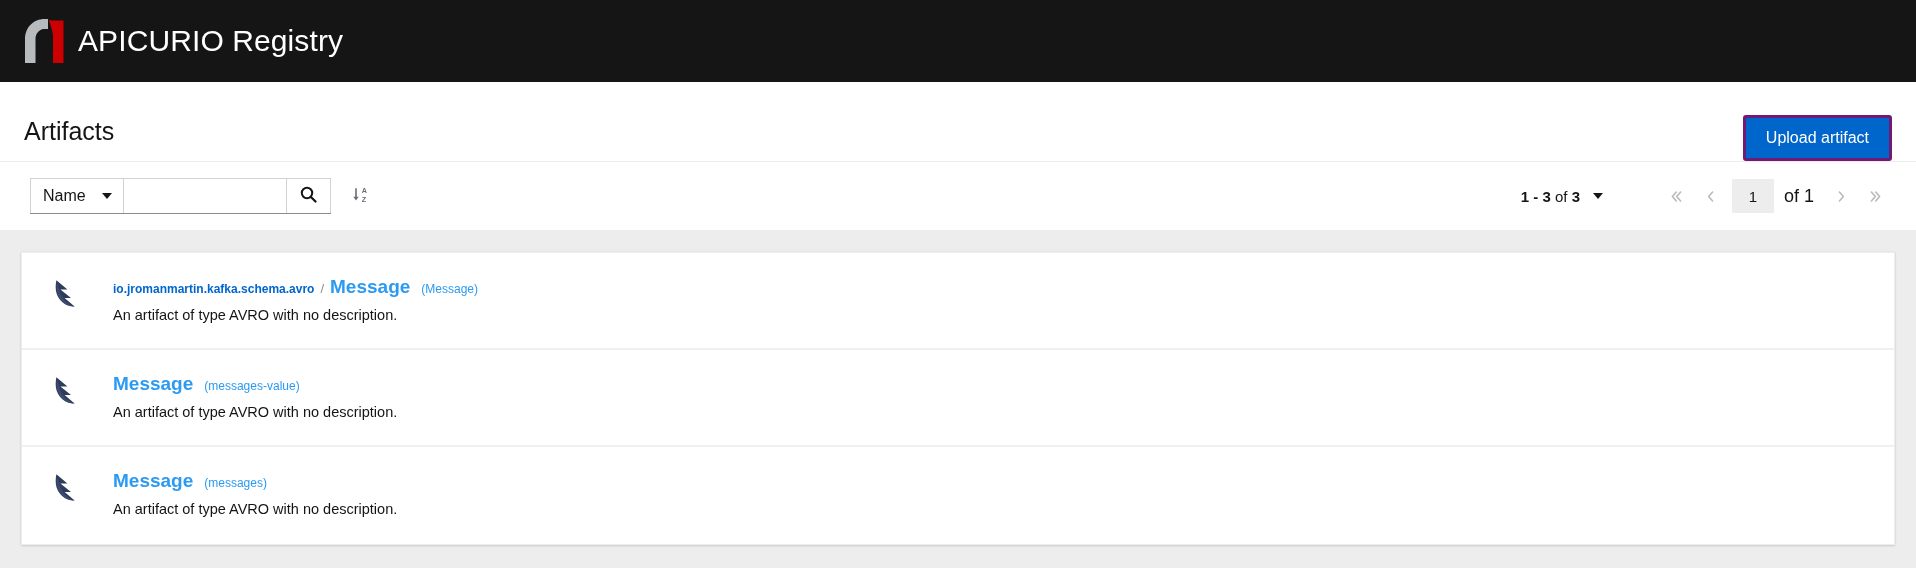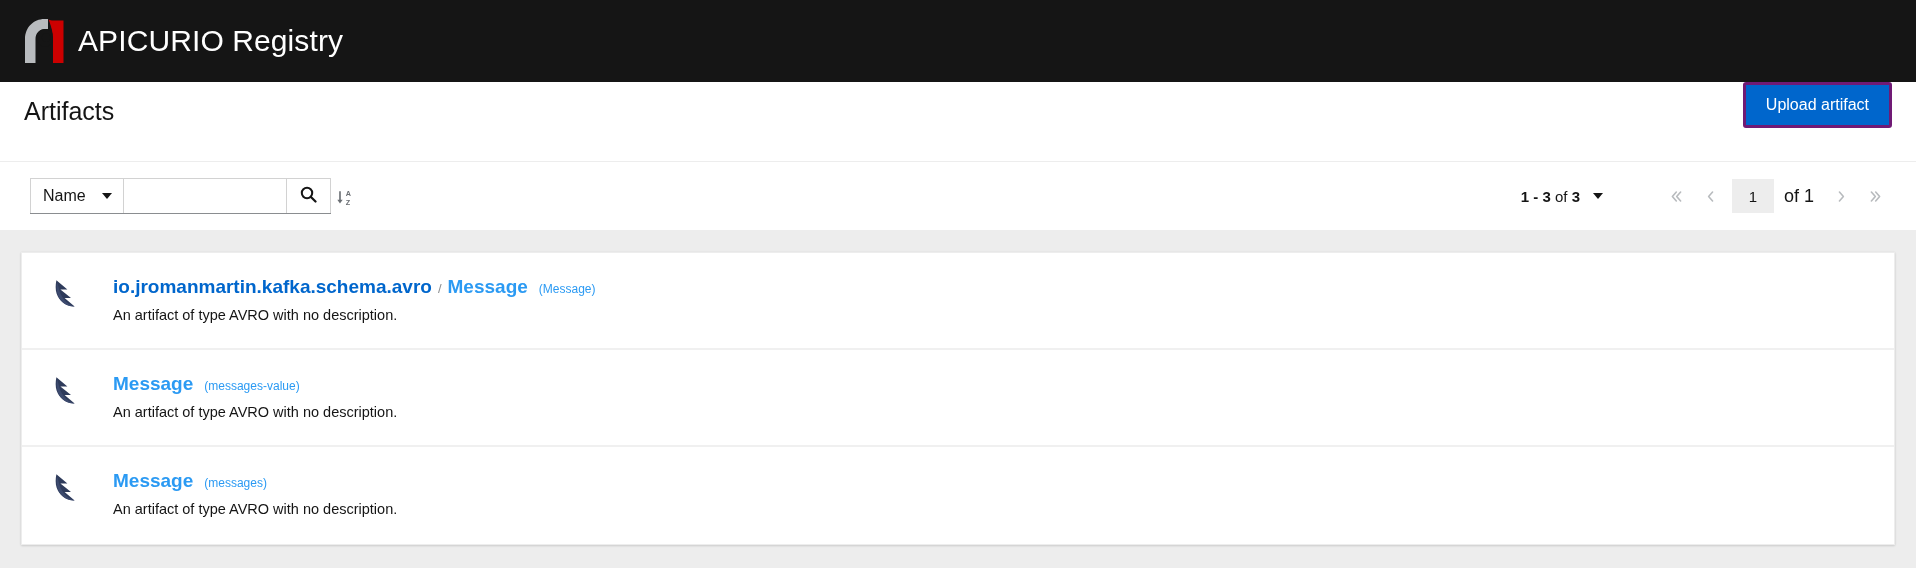--- a/index.html
+++ b/index.html
@@ -38,21 +38,21 @@
     letter-spacing: 0.1px;
     white-space: nowrap;
   }
 
   
   .page-header {
     background: #ffffff;
     height: 80px;
     border-bottom: 1px solid #ededed;
     display: flex;
-    align-items: flex-start;
+    align-items: flex-end;
     justify-content: space-between;
     padding: 0 24px 0 24px;
   }
   .page-title {
     font-size: 25px;
     font-weight: 400;
     color: #151515;
     line-height: 1;
   }
   .header-actions {
@@ -84,21 +84,22 @@
   .toolbar {
     background: #ffffff;
     height: 68px;
     display: flex;
     align-items: center;
     justify-content: space-between;
     padding: 0 24px 0 24px;
   }
   .toolbar-left {
     display: flex;
-    align-items: flex-end;
+    align-items: center;
+    gap: 16px;
     padding-left: 6px;
   }
   .search-group {
     display: flex;
     align-items: stretch;
     height: 36px;
     border-bottom: 1px solid #8a8d90;
   }
   .filter-select {
     display: flex;
@@ -238,21 +239,21 @@
     padding-top: 1px;
   }
   .artifact-title-line {
     display: flex;
     align-items: baseline;
     flex-wrap: wrap;
     line-height: 1.2;
   }
   .grp {
     color: #0066cc;
-    font-size: 19px;
+    font-size: 12px;
     font-weight: 700;
   }
   .grp-sep {
     color: #8a8d90;
     font-size: 13px;
     margin: 0 6px;
   }
   .art-name {
     color: #2b9af3;
     font-size: 19px;

